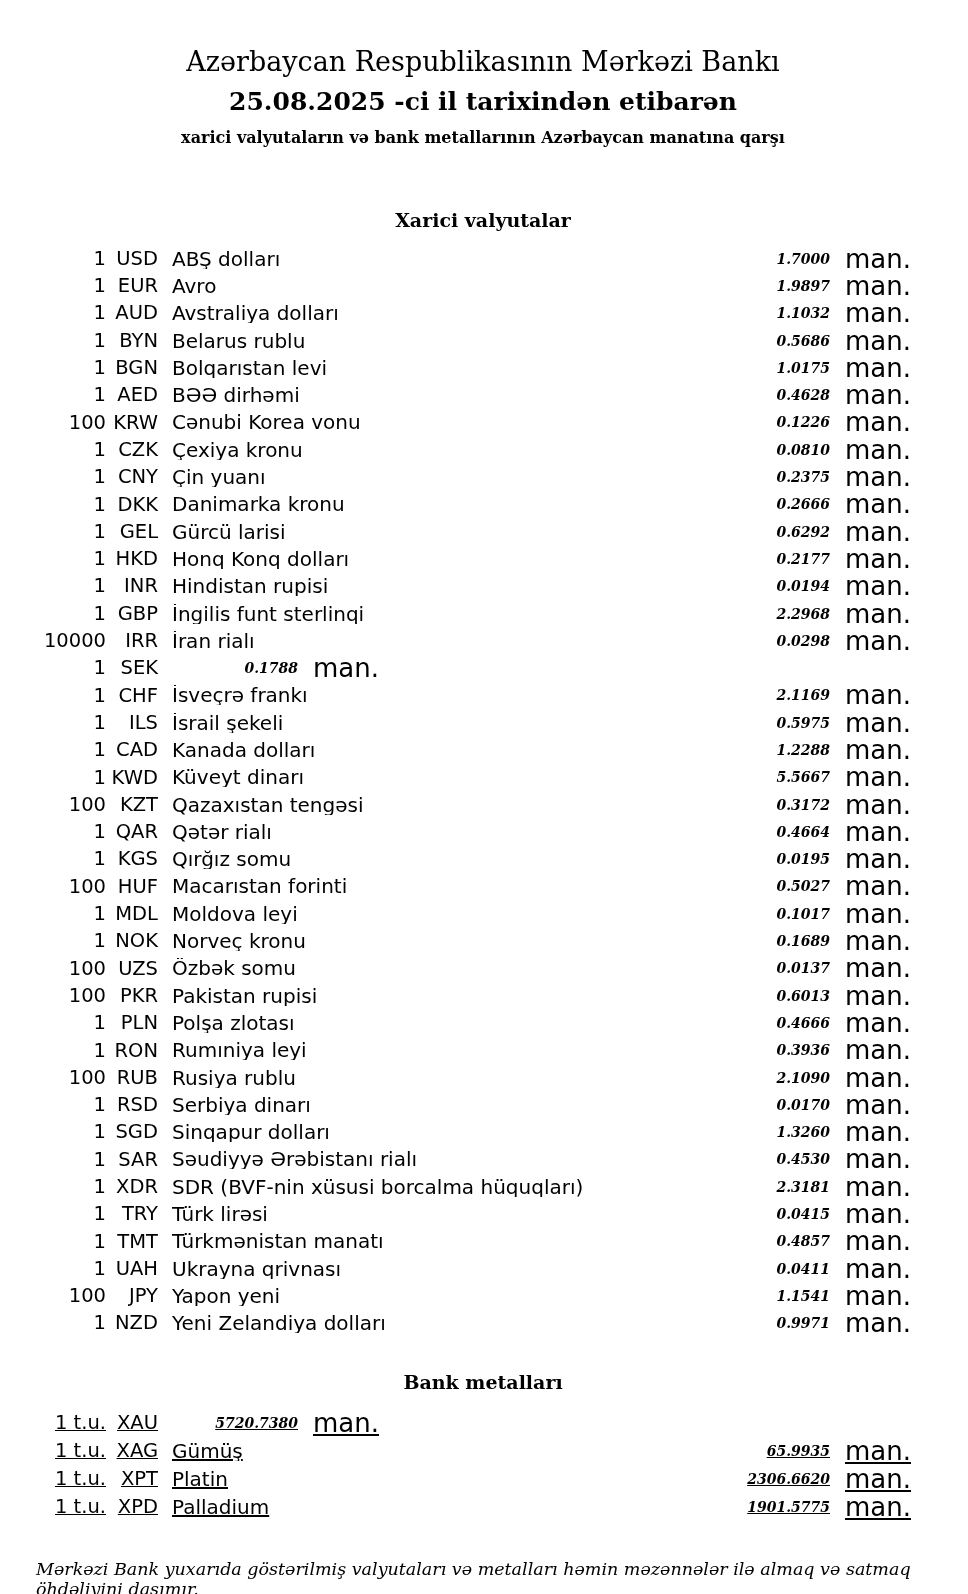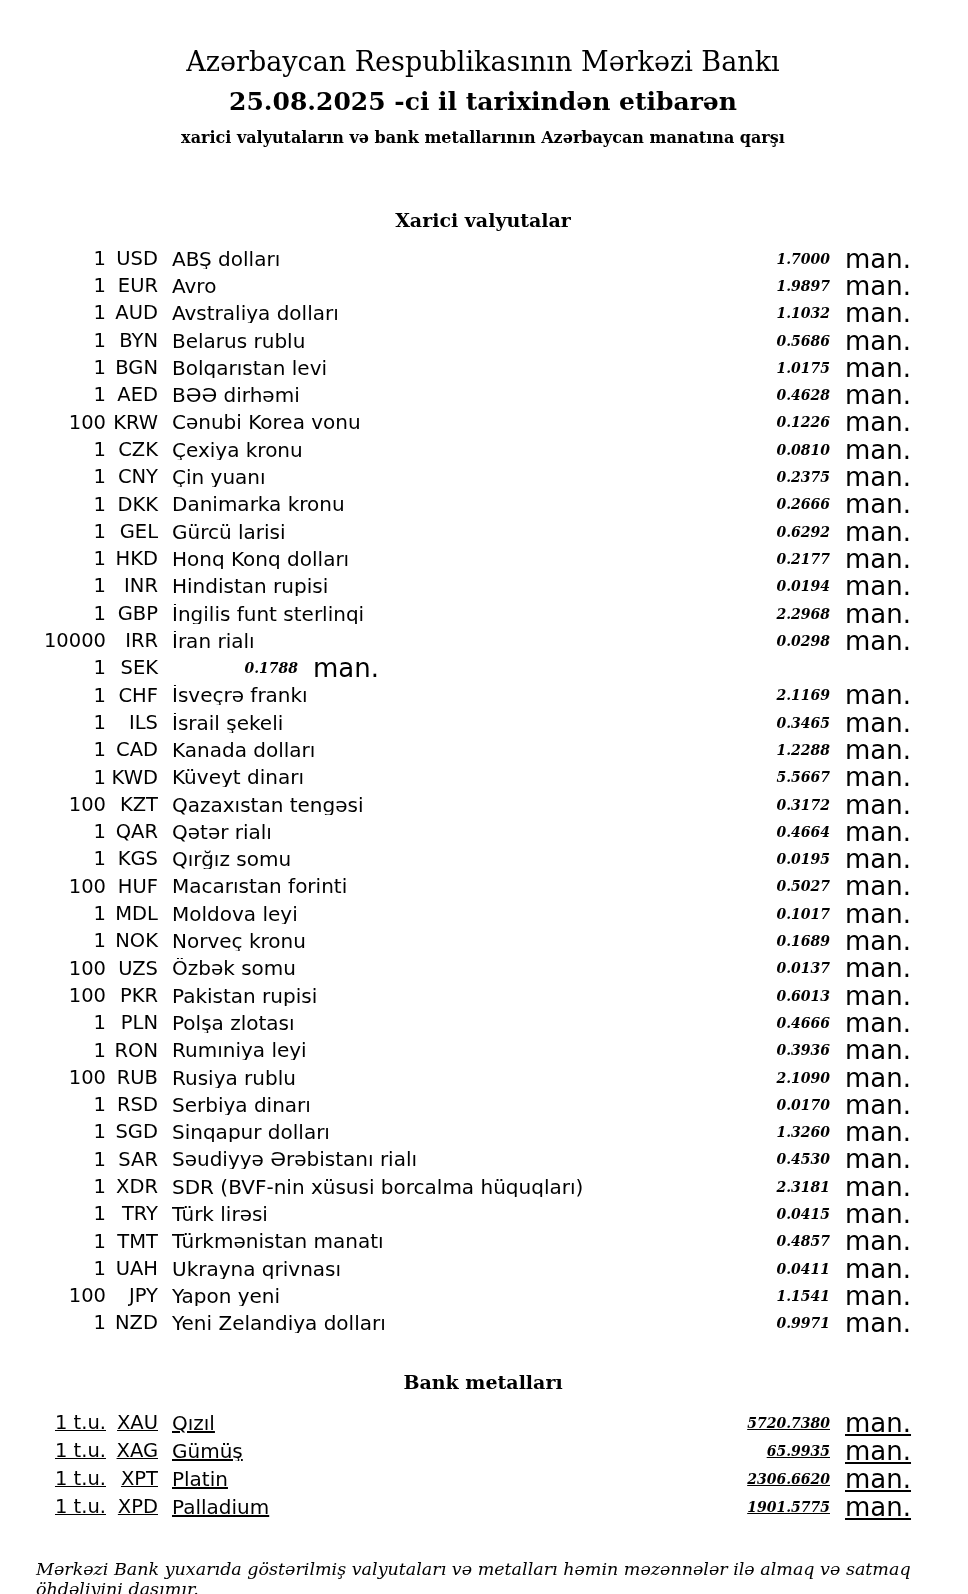--- a/index.html
+++ b/index.html
@@ -218,21 +218,21 @@
     <span class="cell-code">CHF</span>
     <span class="cell-name">İsveçrə frankı</span>
     <span class="cell-rate">2.1169</span>
     <span class="cell-unit">man.</span>
   </div>
 
   <div class="rate-row">
     <span class="cell-qty">1</span>
     <span class="cell-code">ILS</span>
     <span class="cell-name">İsrail şekeli</span>
-    <span class="cell-rate">0.3465</span>
+    <span class="cell-rate">0.5975</span>
     <span class="cell-unit">man.</span>
   </div>
 
   <div class="rate-row">
     <span class="cell-qty">1</span>
     <span class="cell-code">CAD</span>
     <span class="cell-name">Kanada dolları</span>
     <span class="cell-rate">1.2288</span>
     <span class="cell-unit">man.</span>
   </div>
@@ -406,21 +406,20 @@
   </div>
 </div>
   </section>
 
   <section>
     <h2 class="section-heading metals-heading">Bank metalları</h2>
     <div class="rates metal-rows" id="metal-rows">
   <div class="rate-row">
     <span class="cell-qty">1 t.u.</span>
     <span class="cell-code">XAU</span>
-    <span class="cell-name">Qızıl</span>
     <span class="cell-rate">5720.7380</span>
     <span class="cell-unit">man.</span>
   </div>
 
   <div class="rate-row">
     <span class="cell-qty">1 t.u.</span>
     <span class="cell-code">XAG</span>
     <span class="cell-name">Gümüş</span>
     <span class="cell-rate">65.9935</span>
     <span class="cell-unit">man.</span>

